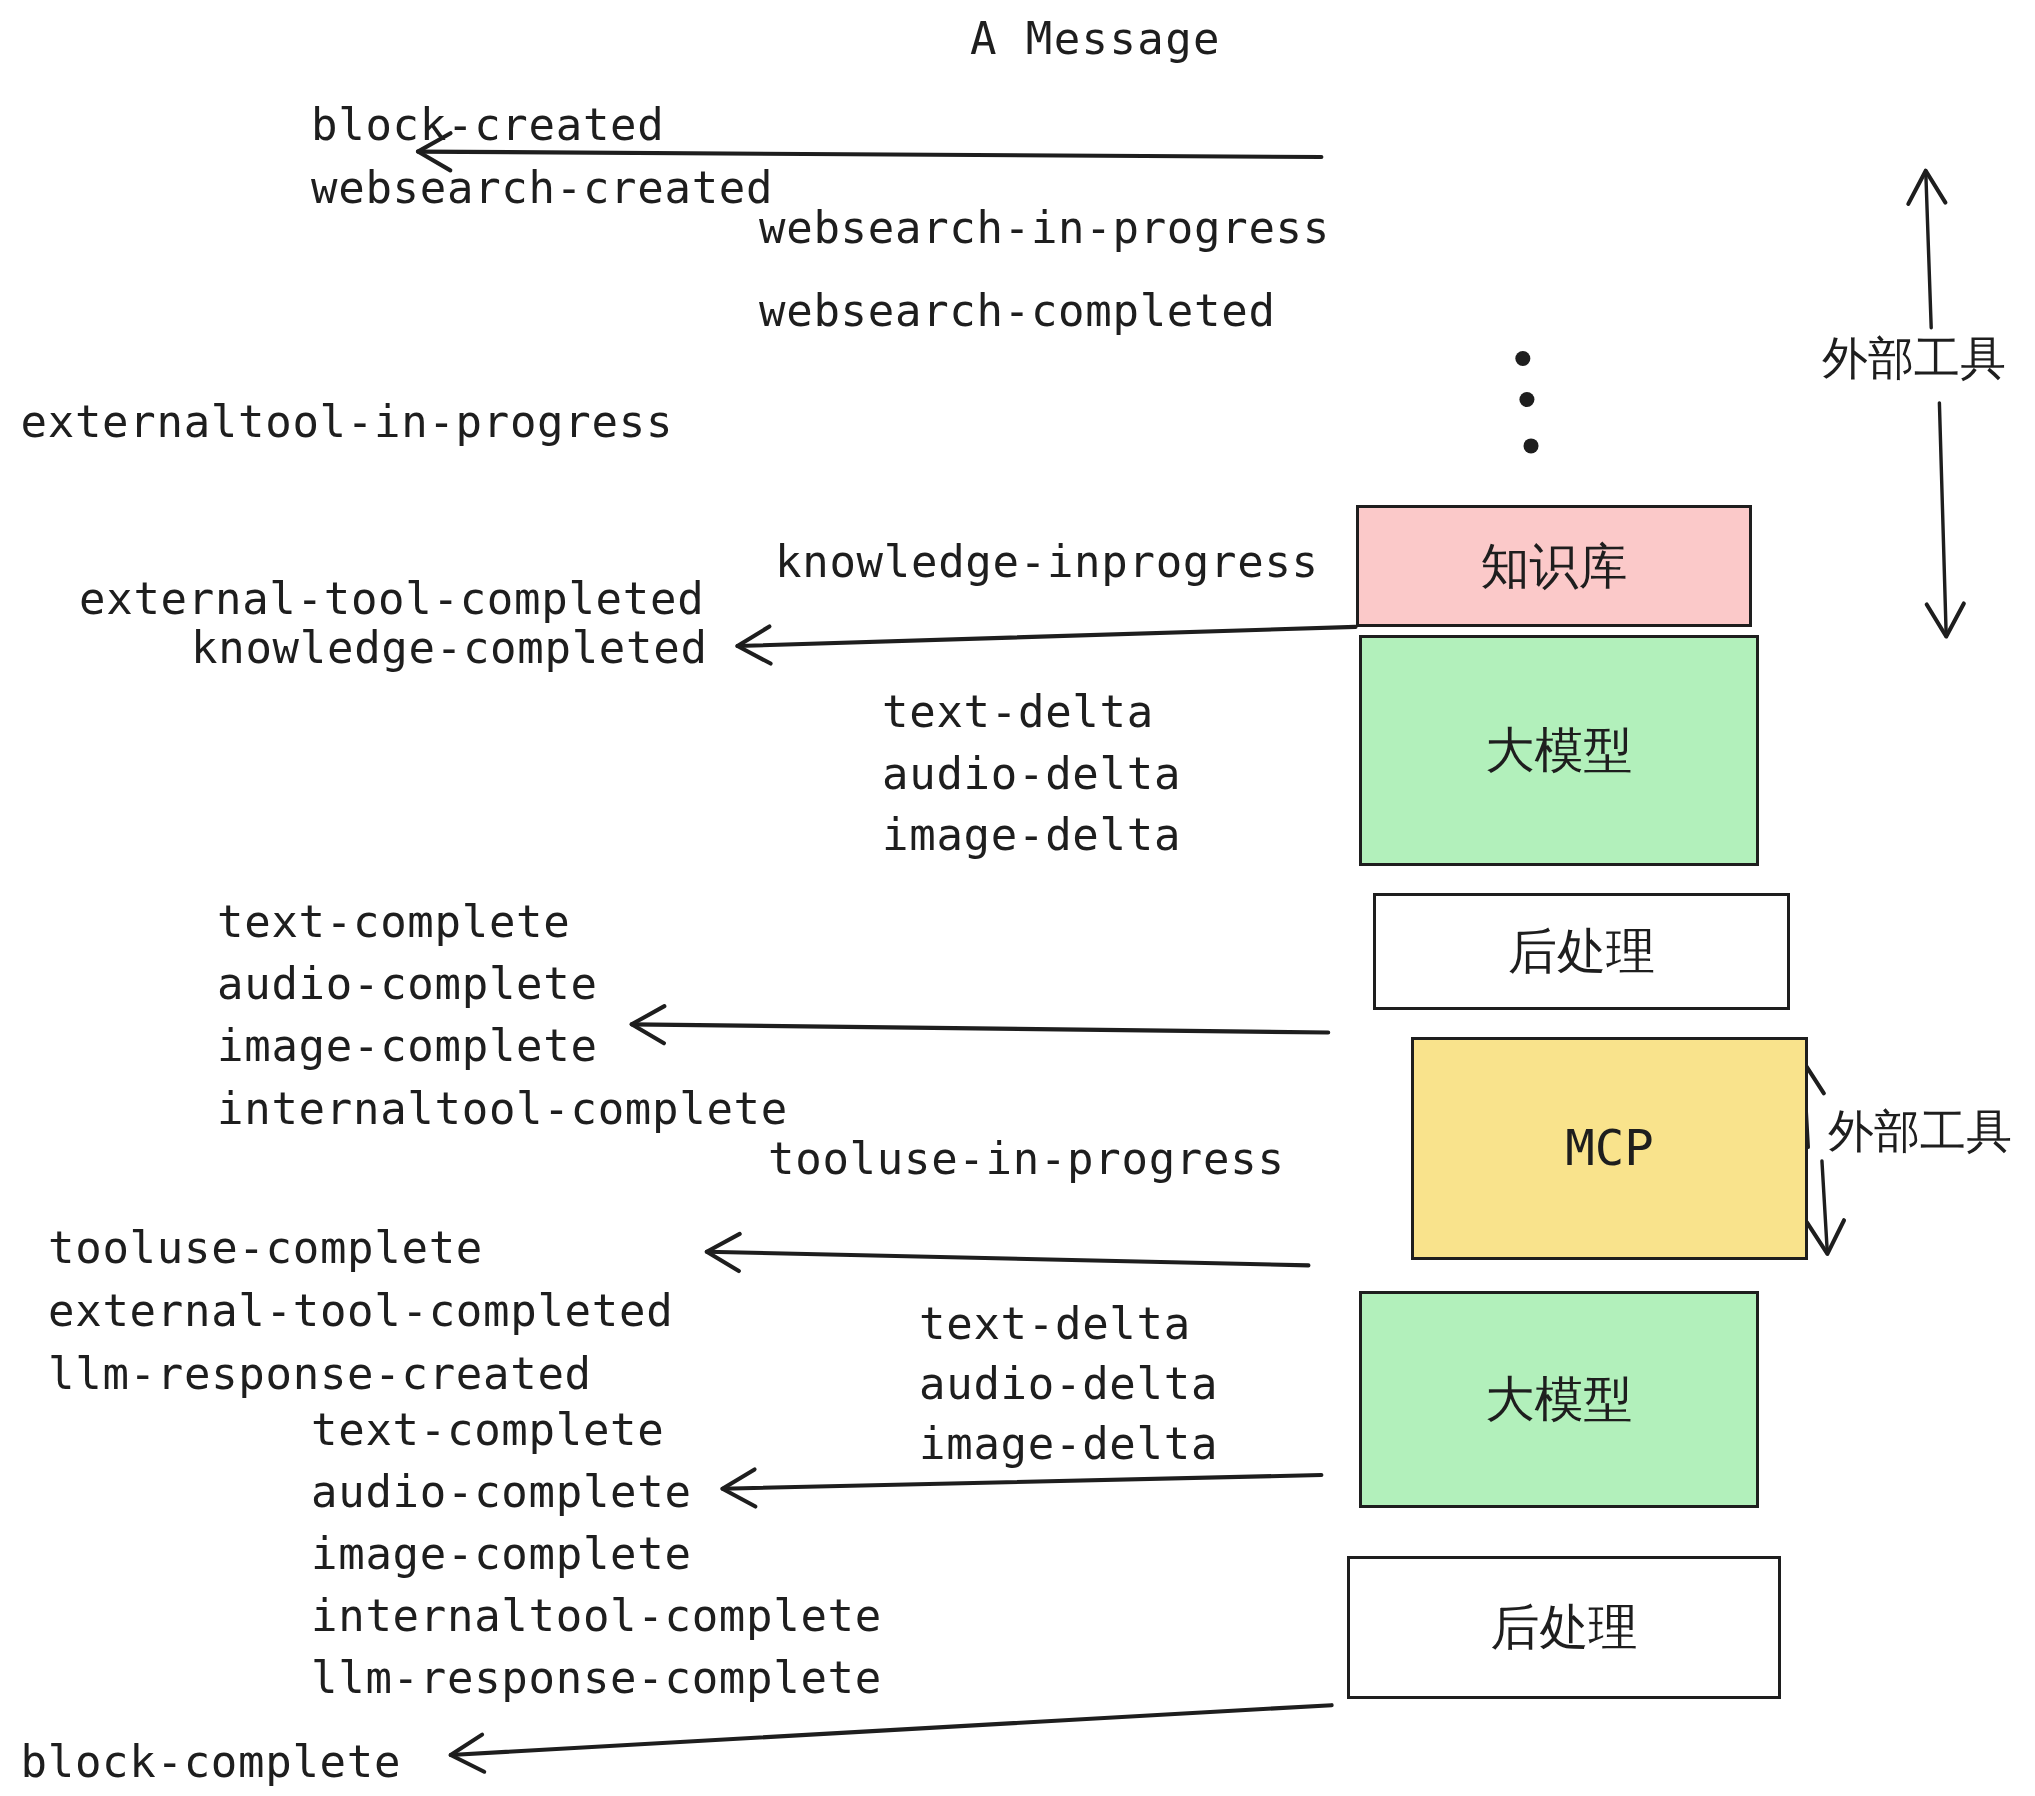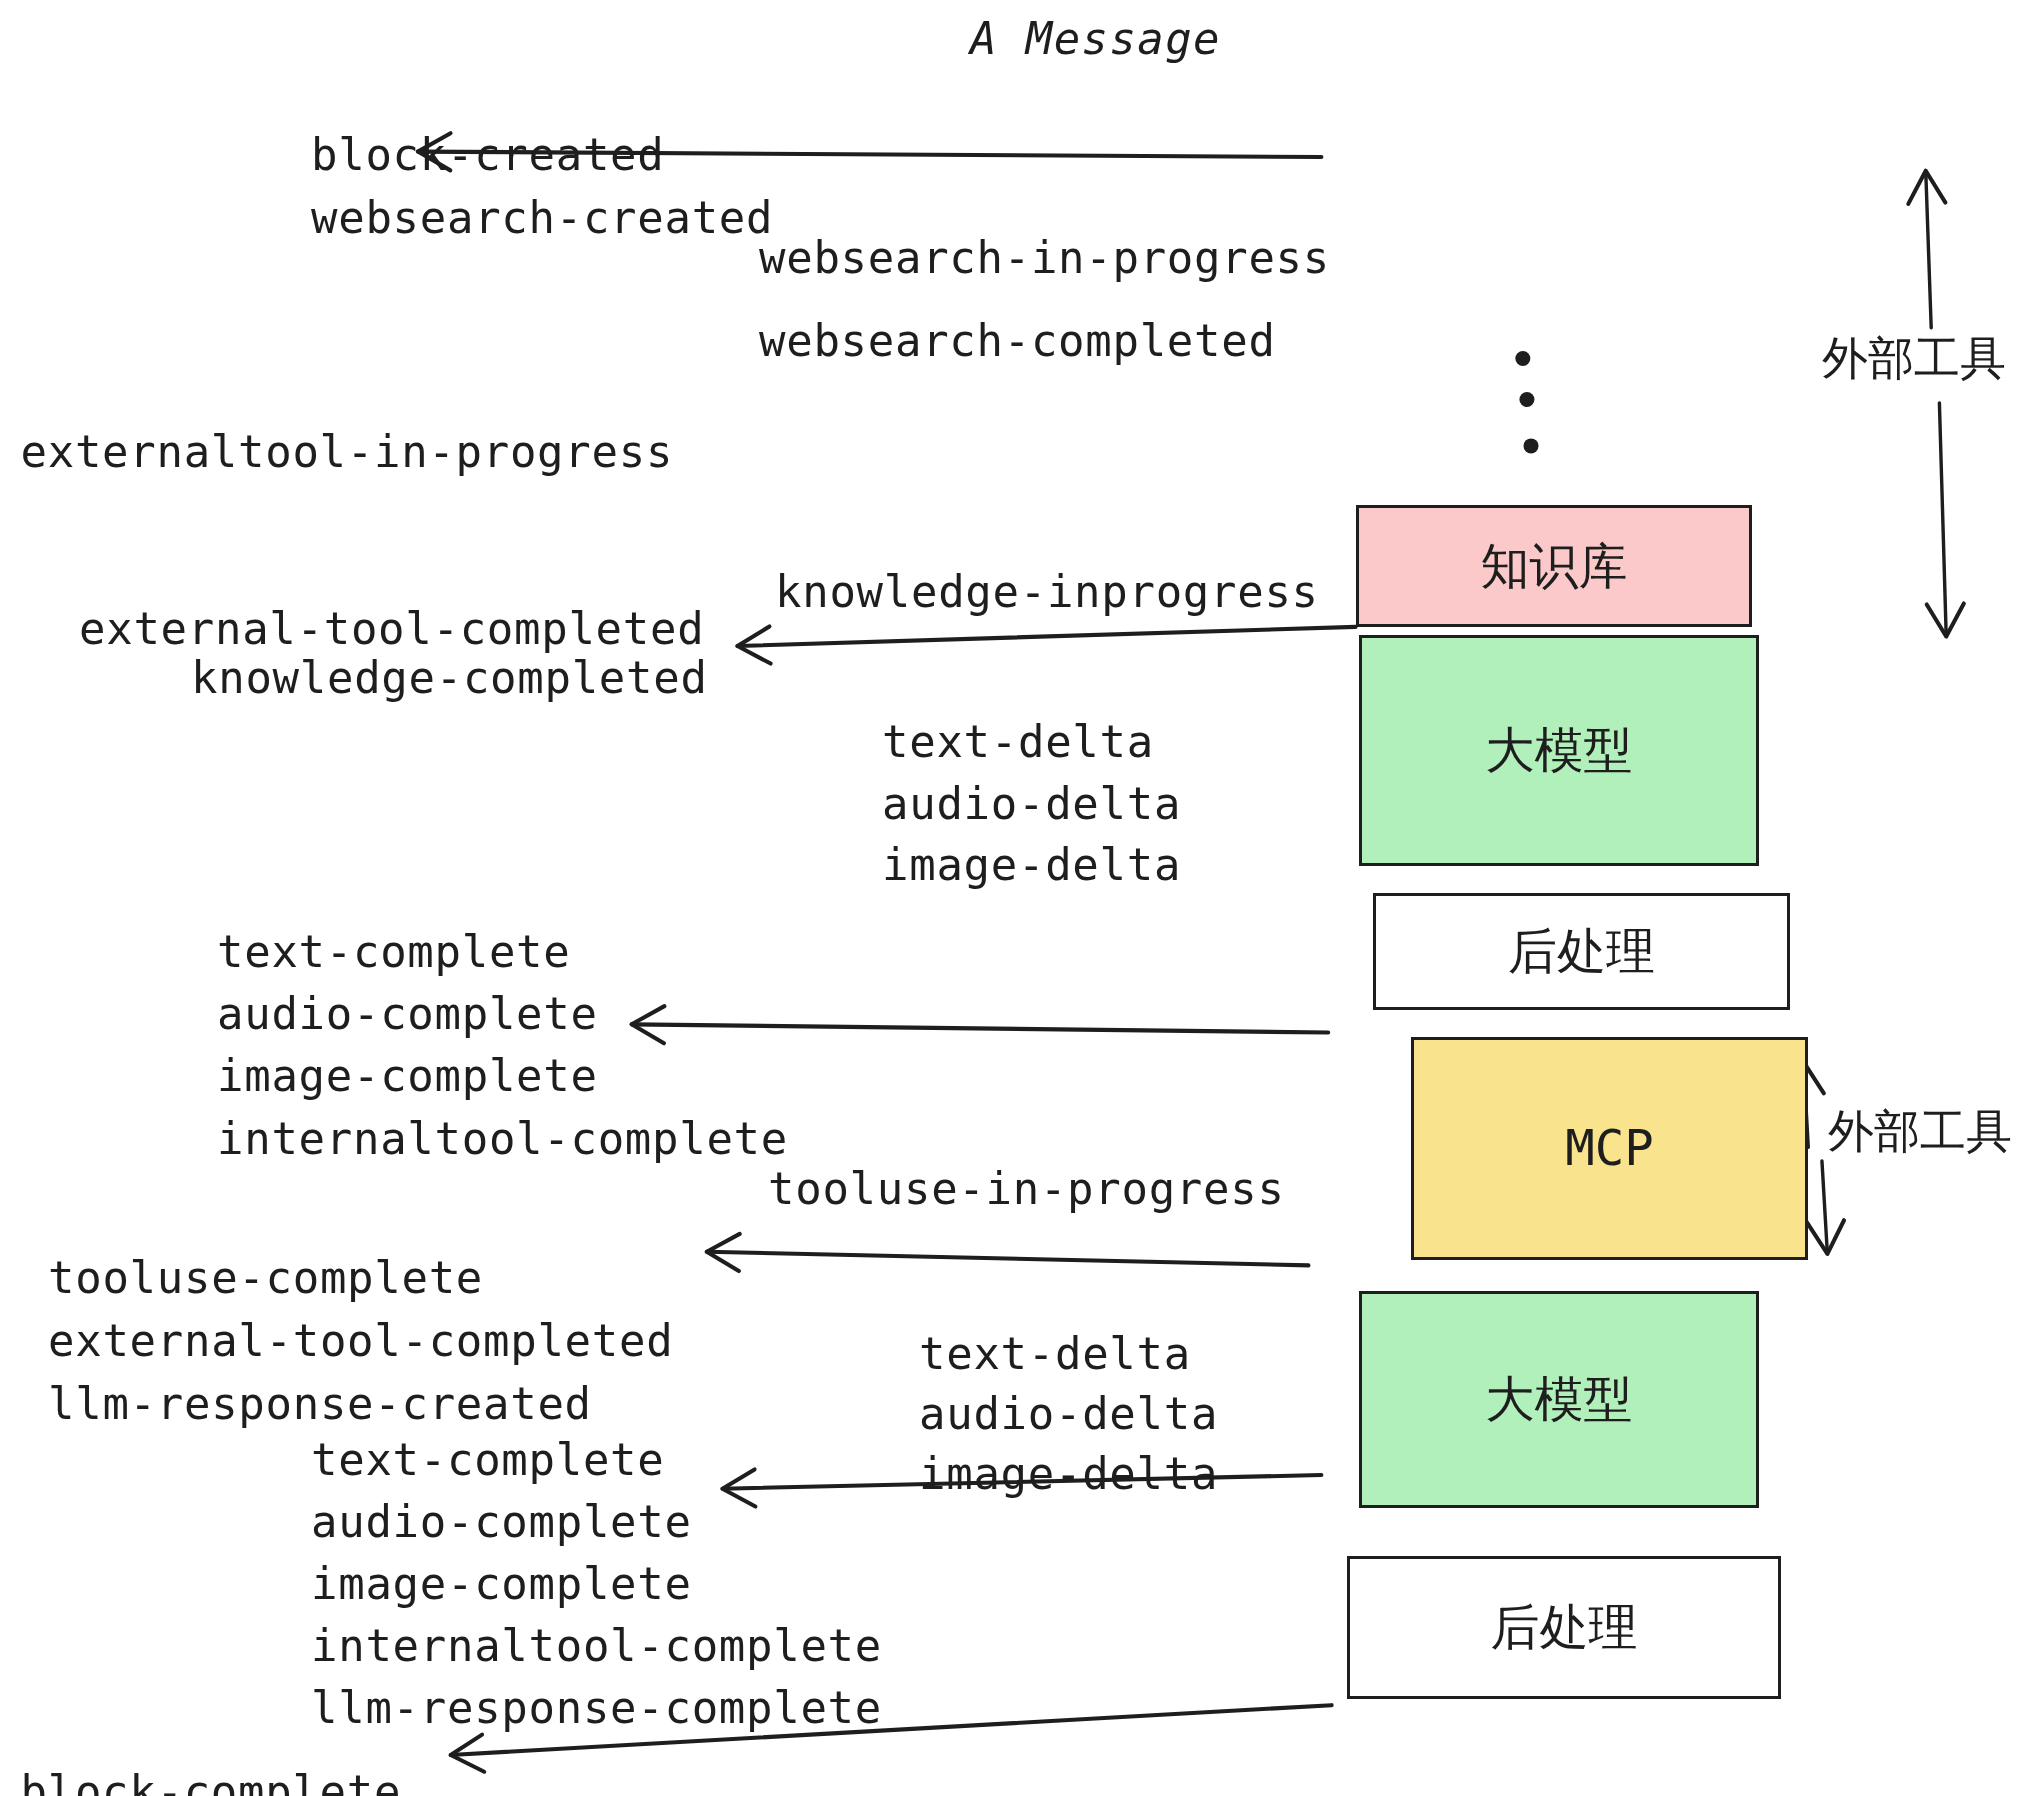--- a/index.html
+++ b/index.html
@@ -9,27 +9,25 @@
     background:var(--background,#ffffff);
     overflow:hidden;
     font-family:"DejaVu Sans Mono", monospace;
     color:var(--stroke,#1e1e1e);
   }
   .layer{position:absolute;left:0;top:0;width:2035px;height:1796px;}
   .ev{
     position:absolute;
     font-size:44px;line-height:1.1;white-space:nowrap;
     letter-spacing:0.7px;
-    margin-top:30px;
   }
   .title{
     position:absolute;
     font-size:44px;line-height:1.1;white-space:nowrap;
     letter-spacing:1.4px;
-    font-style:italic;
   }
   .box{
     position:absolute;
     border:3.4px solid var(--stroke,#1e1e1e);
     display:flex;align-items:center;justify-content:center;
     box-sizing:border-box;
   }
   .box .bl{
     font-family:"DejaVu Sans", sans-serif;
     font-size:49px;line-height:1;white-space:nowrap;

